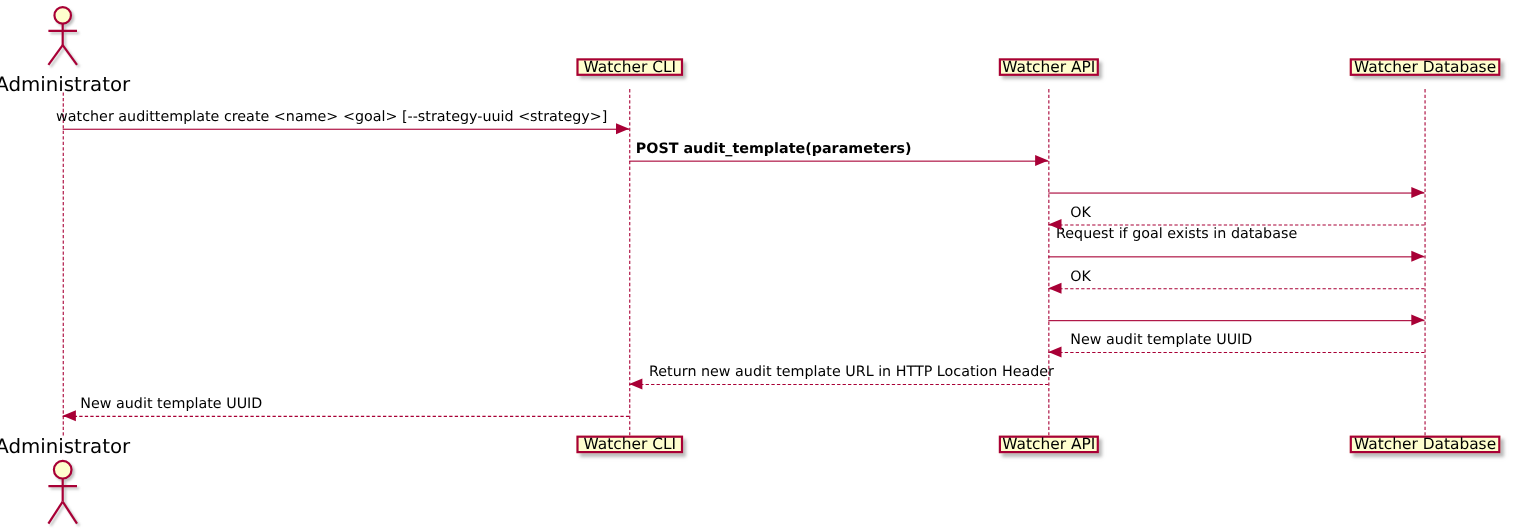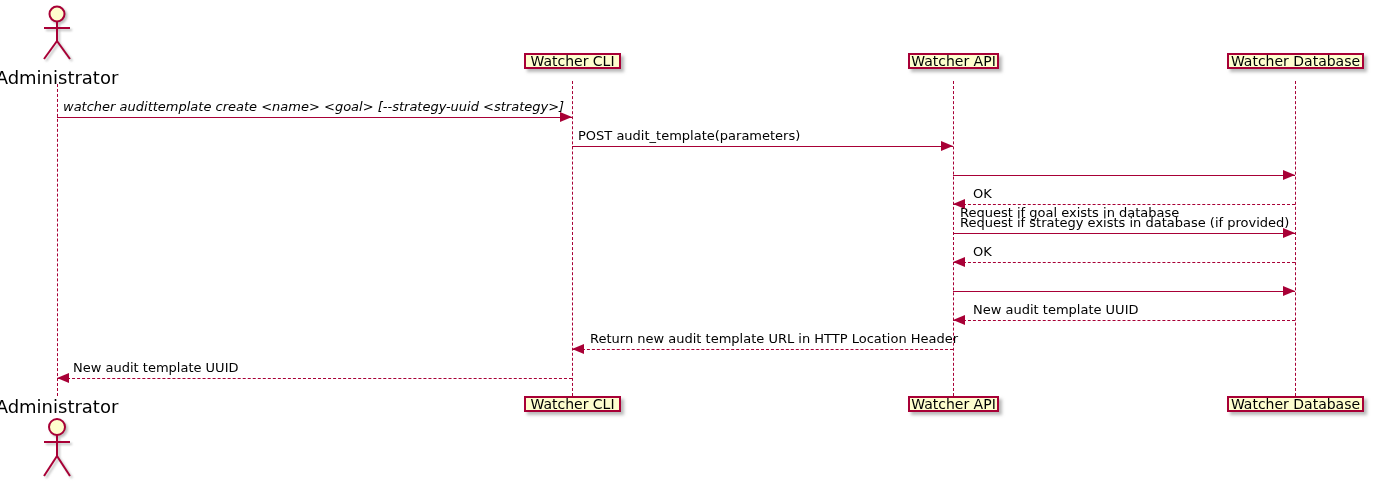--- a/index.html
+++ b/index.html
@@ -52,37 +52,36 @@
     <line x1="7" y1="24" x2="33" y2="24" stroke="#A80036" stroke-width="2"></line>
     <line x1="20" y1="37" x2="7" y2="55" stroke="#A80036" stroke-width="2"></line>
     <line x1="20" y1="37" x2="33" y2="55" stroke="#A80036" stroke-width="2"></line>
   </svg>
   <div class="actor-label" style="left:57px;top:67px;">Administrator</div>
 
   <div class="pbox" style="left:524px;top:53px;width:97px;">Watcher CLI</div>
   <div class="pbox" style="left:908px;top:53px;width:91px;">Watcher API</div>
   <div class="pbox" style="left:1227px;top:53px;width:137px;">Watcher Database</div>
 
-  <div class="msg-label" style="left:63px;top:99px;font-style:italic;">watcher audittemplate create &lt;name&gt; &lt;goal&gt; [--strategy-uuid &lt;strategy&gt;]</div>
+  <div class="msg-label" style="left:51px;top:99px;">watcher audittemplate create &lt;name&gt; &lt;goal&gt; [--strategy-uuid &lt;strategy&gt;]</div>
   <div class="msg-line solid" style="left:57px;top:117px;width:515px;"></div>
   <div class="arrowhead right" style="left:560px;top:112px;"></div>
 
-  <div class="msg-label" style="left:578px;top:128px;">POST audit_template(parameters)</div>
+  <div class="msg-label" style="left:578px;top:128px;font-weight:bold;">POST audit_template(parameters)</div>
   <div class="msg-line solid" style="left:572px;top:146px;width:381px;"></div>
   <div class="arrowhead right" style="left:941px;top:141px;"></div>
 
   <div class="msg-label" style="left:960px;top:157px;margin-top:48px;">Request if goal exists in database</div>
   <div class="msg-line solid" style="left:953px;top:175px;width:342px;"></div>
   <div class="arrowhead right" style="left:1283px;top:170px;"></div>
 
   <div class="msg-label" style="left:973px;top:186px;">OK</div>
   <div class="msg-line dashed" style="left:953px;top:204px;width:342px;"></div>
   <div class="arrowhead left" style="left:953px;top:199px;"></div>
 
-  <div class="msg-label" style="left:960px;top:215px;">Request if strategy exists in database (if provided)</div>
   <div class="msg-line solid" style="left:953px;top:233px;width:342px;"></div>
   <div class="arrowhead right" style="left:1283px;top:228px;"></div>
 
   <div class="msg-label" style="left:973px;top:244px;">OK</div>
   <div class="msg-line dashed" style="left:953px;top:262px;width:342px;"></div>
   <div class="arrowhead left" style="left:953px;top:257px;"></div>
 
   <div class="msg-line solid" style="left:953px;top:291px;width:342px;"></div>
   <div class="arrowhead right" style="left:1283px;top:286px;"></div>
 

